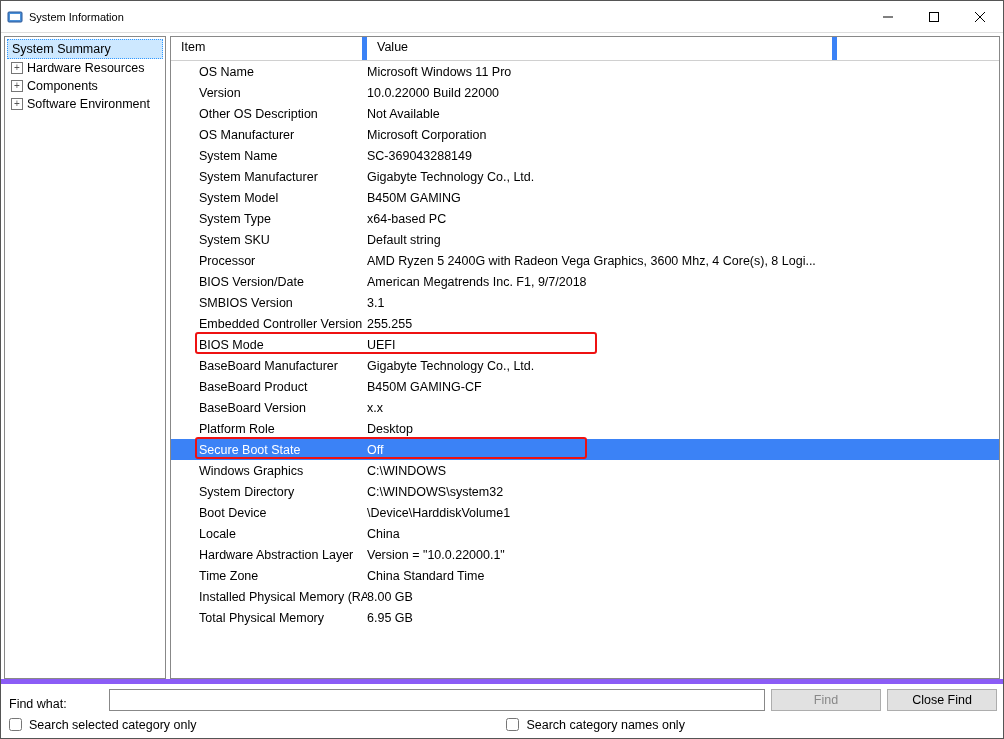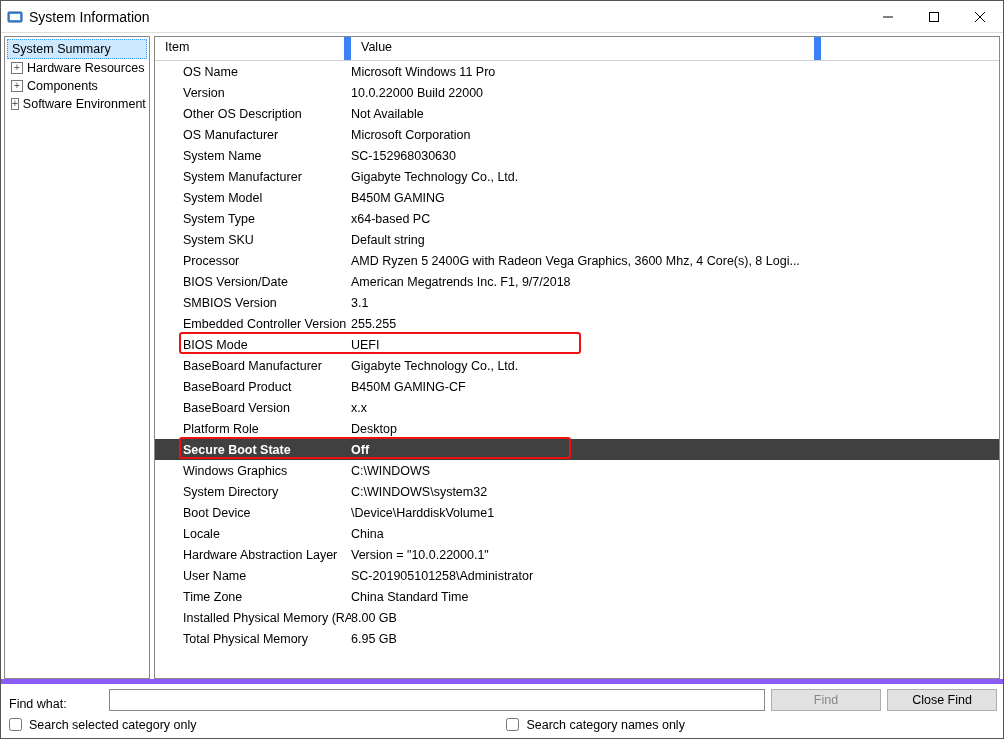--- a/index.html
+++ b/index.html
@@ -37,21 +37,21 @@
   .titlebar .app-icon {
     width: 16px;
     height: 16px;
     margin-right: 6px;
     display: inline-flex;
     align-items: center;
     justify-content: center;
   }
   .titlebar .title {
     flex: 0 0 auto;
-    font-size: 14px;
+    font-size: 11px;
   }
   .titlebar .spacer { flex: 1 1 auto; }
   .win-buttons { display: flex; height: 100%; }
   .win-btn {
     width: 46px;
     display: flex;
     align-items: center;
     justify-content: center;
     font-size: 14px;
     color: #000;
@@ -76,21 +76,21 @@
   
   .client {
     flex: 1 1 auto;
     display: flex;
     padding: 3px 3px 0 3px;
     gap: 4px;
     min-height: 0;
   }
 
   .tree-pane {
-    width: 146px;
+    width: 162px;
     border: 1px solid #888;
     overflow: auto;
     background: #fff;
     padding: 2px;
   }
   .tree-root {
     font-size: 12.5px;
   }
   .tree-item {
     display: flex;
@@ -128,21 +128,21 @@
   }
   .list-header {
     display: flex;
     height: 24px;
     background: #fff;
     border-bottom: 1px solid #d0d0d0;
     font-size: 12.5px;
   }
   .list-header .col {
     padding: 3px 10px 3px 10px;
-    border-right: 7px solid #3b82f6;
+    border-right: 5px solid #3b82f6;
   }
   .list-header .col.item { width: 196px; flex: 0 0 196px; }
   .list-header .col.value { width: 470px; flex: 0 0 470px; }
 
   .list-body {
     flex: 1 1 auto;
     overflow: hidden;
     position: relative;
   }
   .rows {
@@ -153,23 +153,22 @@
     display: flex;
     height: 21px;
     align-items: center;
     font-size: 12.5px;
     white-space: nowrap;
     position: relative;
   }
   .row .cell-item   { width: 196px; flex: 0 0 196px; padding-left: 28px; overflow: hidden; text-overflow: clip; }
   .row .cell-value  { flex: 0 0 470px; padding-left: 0; padding-right:6px; overflow: hidden; text-overflow: ellipsis; }
   .row.selected {
-    background: #404040;
+    background: #3b82f6;
     color: #fff;
-    font-weight: bold;
   }
   .row.highlight-box::after {
     content: "";
     position: absolute;
     border: 2px solid #e11;
     border-radius: 3px;
     pointer-events: none;
   }
   .row.hb-bios::after { left: 24px; top: -2px; width: 402px; height: 22px; }
   .row.hb-secure::after { left: 24px; top: -2px; width: 392px; height: 22px; }
@@ -290,21 +289,21 @@
             <div class="row">
               <div class="cell-item">Other OS Description</div>
               <div class="cell-value">Not Available</div>
             </div>
             <div class="row">
               <div class="cell-item">OS Manufacturer</div>
               <div class="cell-value">Microsoft Corporation</div>
             </div>
             <div class="row">
               <div class="cell-item">System Name</div>
-              <div class="cell-value">SC-152968030630</div>
+              <div class="cell-value">SC-369043288149</div>
             </div>
             <div class="row">
               <div class="cell-item">System Manufacturer</div>
               <div class="cell-value">Gigabyte Technology Co., Ltd.</div>
             </div>
             <div class="row">
               <div class="cell-item">System Model</div>
               <div class="cell-value">B450M GAMING</div>
             </div>
             <div class="row">
@@ -367,24 +366,20 @@
               <div class="cell-item">Boot Device</div>
               <div class="cell-value">\Device\HarddiskVolume1</div>
             </div>
             <div class="row">
               <div class="cell-item">Locale</div>
               <div class="cell-value">China</div>
             </div>
             <div class="row">
               <div class="cell-item">Hardware Abstraction Layer</div>
               <div class="cell-value">Version = "10.0.22000.1"</div>
-            </div>
-            <div class="row">
-              <div class="cell-item">User Name</div>
-              <div class="cell-value">SC-201905101258\Administrator</div>
             </div>
             <div class="row">
               <div class="cell-item">Time Zone</div>
               <div class="cell-value">China Standard Time</div>
             </div>
             <div class="row">
               <div class="cell-item">Installed Physical Memory (RAM)</div>
               <div class="cell-value">8.00 GB</div>
             </div>
             <div class="row">

